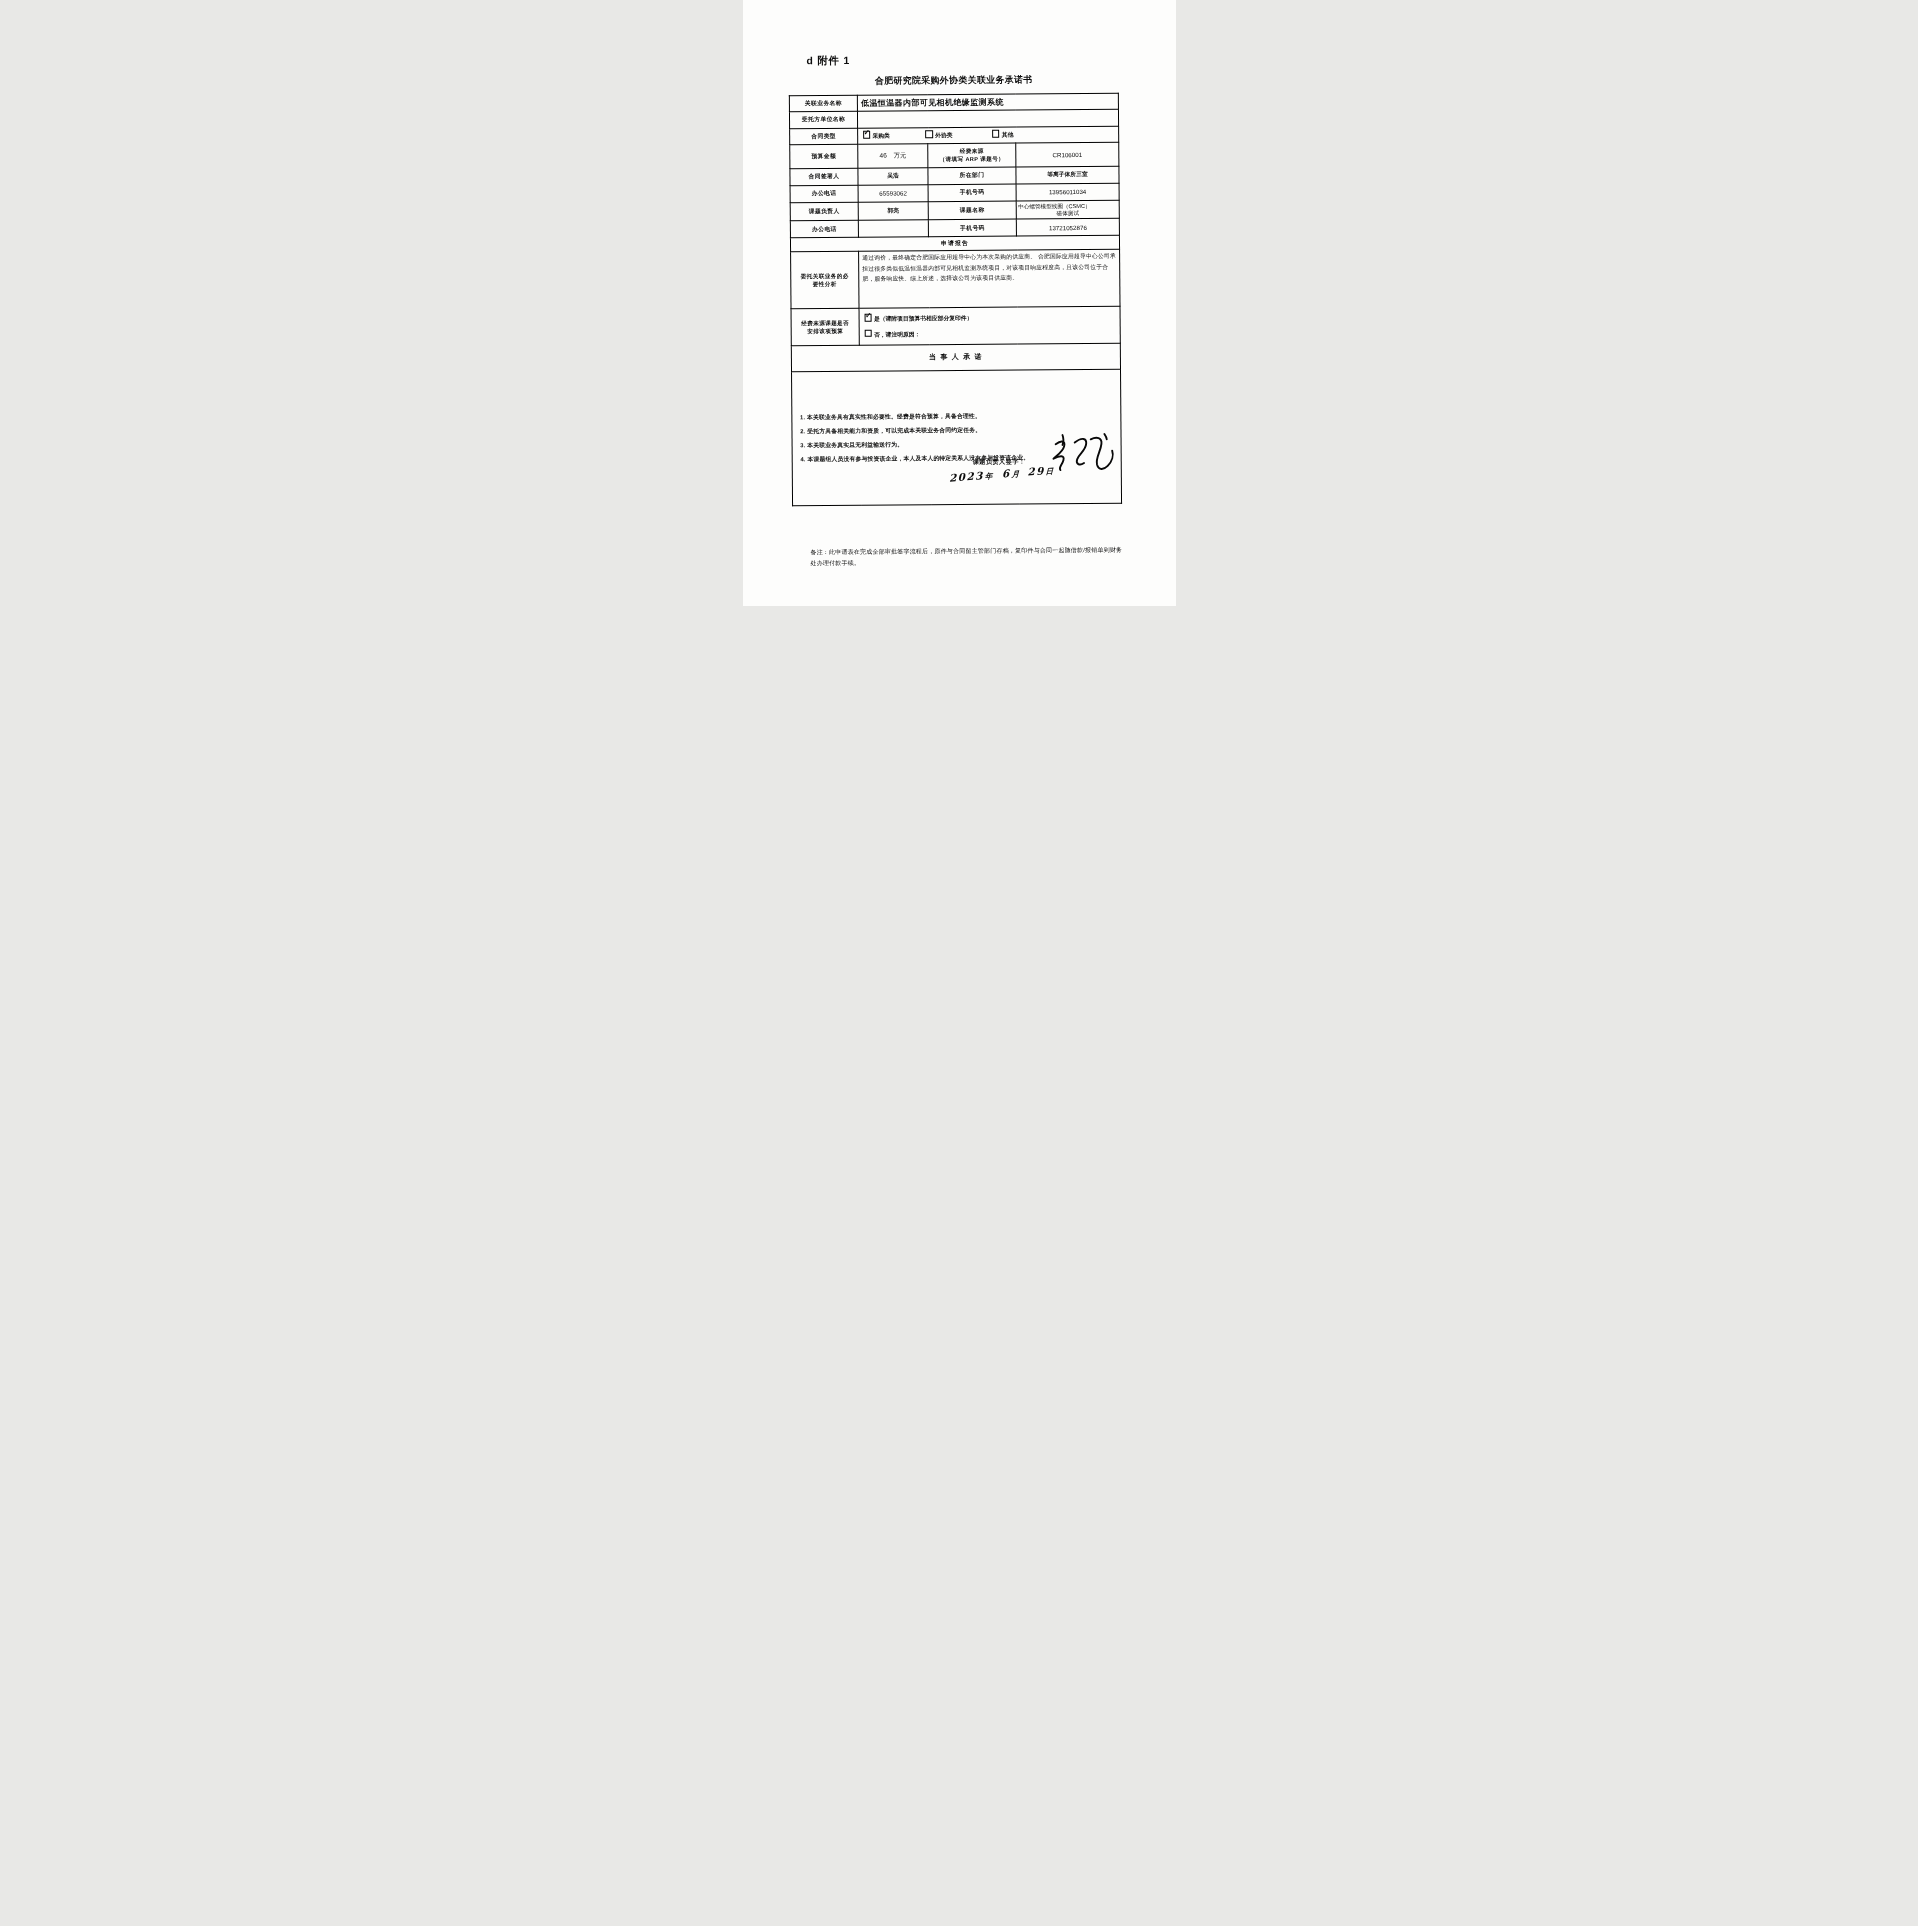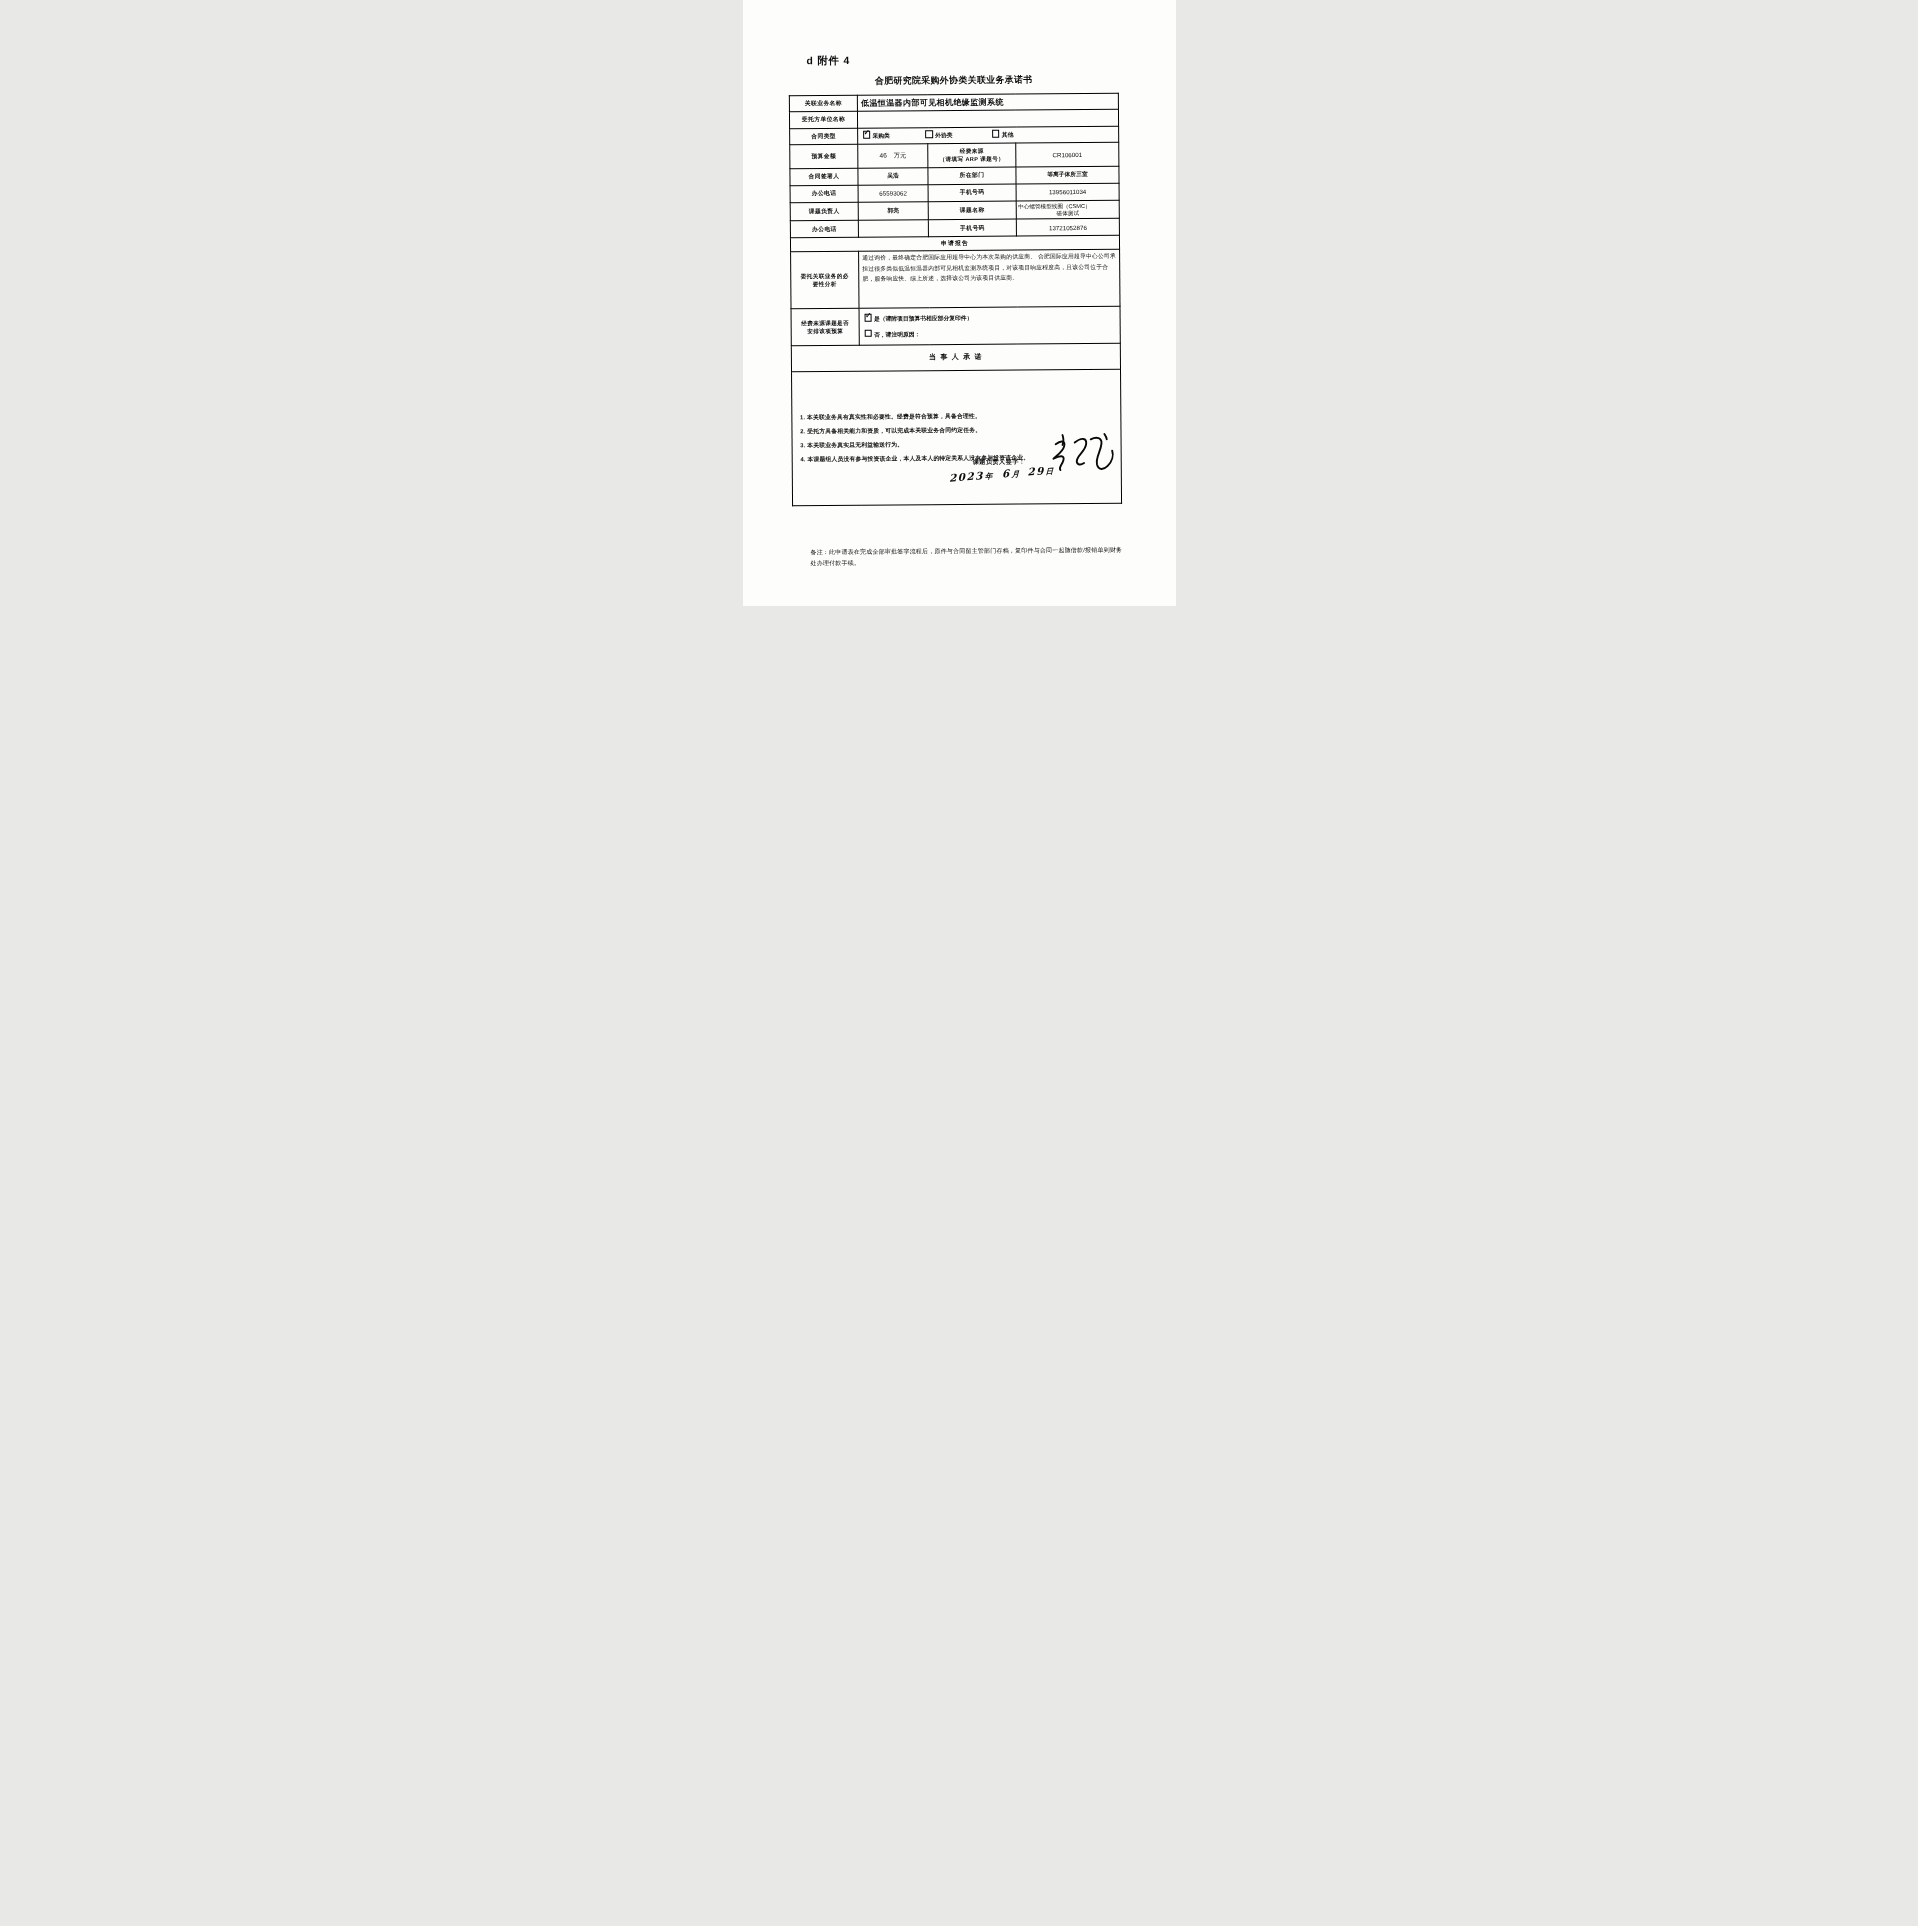--- a/index.html
+++ b/index.html
@@ -64,21 +64,21 @@
   }
   .clip2{display:block;line-height:1.45;}
   .proj-line2{display:block;text-align:center;}
 </style>
 </head>
 <body>
 
 <div class="page">
   <div class="tilt">
 
-    <div class="attach">d 附件 4</div>
+    <div class="attach">d 附件 1</div>
     <div class="doc-title">合肥研究院采购外协类关联业务承诺书</div>
 
     <table class="form">
       <colgroup>
           <col class="c1">
           <col class="c2">
           <col class="c3">
           <col class="c4">
         </colgroup>
 

